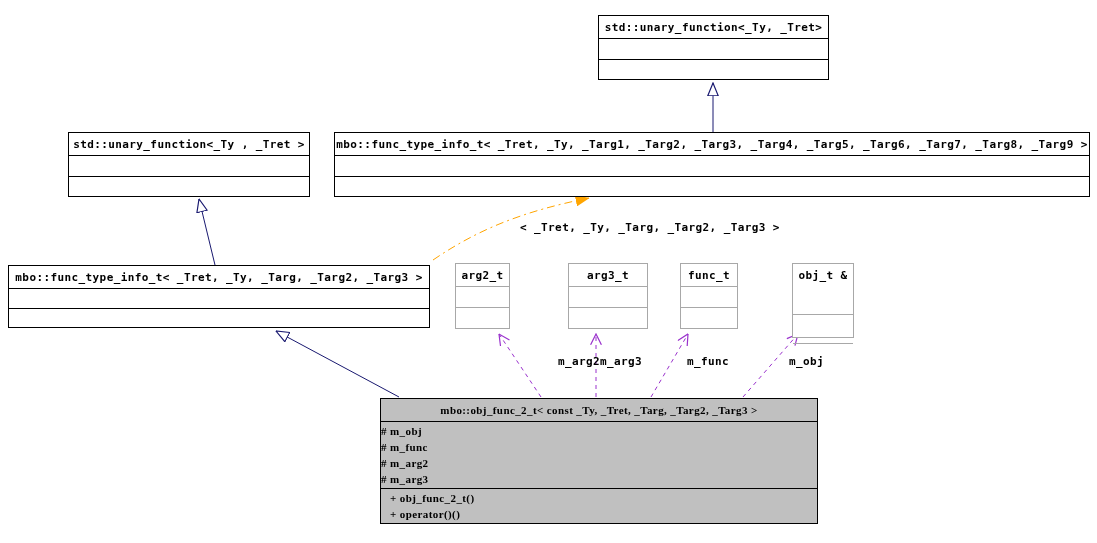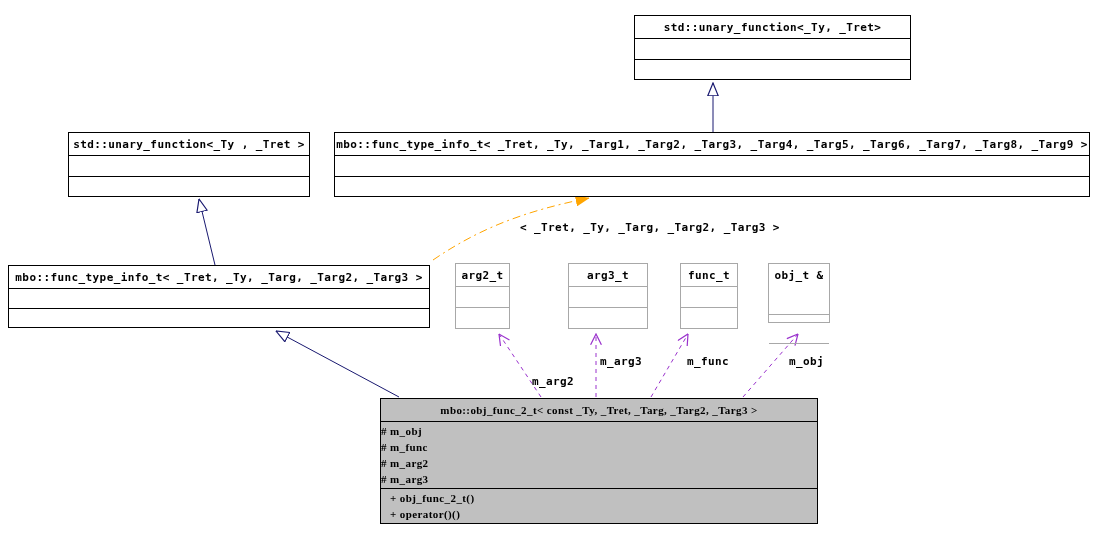--- a/index.html
+++ b/index.html
@@ -51,21 +51,21 @@
     <line x1="399" y1="397" x2="276" y2="331" stroke-width="1" marker-end="url(#arrow-inherit)" stroke="#191970"></line>
 
     <path d="M433,260 C480,228 525,211 589,198" fill="none" stroke-width="1" stroke-dasharray="8,4,2,4" marker-end="url(#arrow-solid)" stroke="#ffa500"></path>
 
     <line x1="541" y1="397" x2="499" y2="334" stroke-width="1" stroke-dasharray="4,4" marker-end="url(#arrow-open)" stroke="#9a32cd"></line>
     <line x1="596" y1="397" x2="596" y2="334" stroke-width="1" stroke-dasharray="4,4" marker-end="url(#arrow-open)" stroke="#9a32cd"></line>
     <line x1="651" y1="397" x2="688" y2="334" stroke-width="1" stroke-dasharray="4,4" marker-end="url(#arrow-open)" stroke="#9a32cd"></line>
     <line x1="743" y1="397" x2="798" y2="334" stroke-width="1" stroke-dasharray="4,4" marker-end="url(#arrow-open)" stroke="#9a32cd"></line>
   </svg>
 
-  <div class="uml-box" style="left:634px;top:15px;width:277px;height:65px;">
+  <div class="uml-box" style="left:598px;top:15px;width:231px;height:65px;">
     <div class="title">std::unary_function&lt;_Ty, _Tret&gt;</div>
     <div class="row"></div>
     <div class="row"></div>
   </div>
 
   <div class="uml-box" style="left:68px;top:132px;width:242px;height:65px;">
     <div class="title">std::unary_function&lt;_Ty , _Tret &gt;</div>
     <div class="row"></div>
     <div class="row"></div>
   </div>
@@ -92,27 +92,27 @@
   <div class="uml-box ref" style="left:568px;top:263px;width:80px;height:66px;">
     <div class="title">arg3_t</div>
     <div class="row"></div>
     <div class="row"></div>
   </div>
   <div class="uml-box ref" style="left:680px;top:263px;width:58px;height:66px;">
     <div class="title">func_t</div>
     <div class="row"></div>
     <div class="row"></div>
   </div>
-  <div class="uml-box ref" style="left:768px;top:263px;width:62px;height:60px;gap:28px;">
+  <div class="uml-box ref" style="left:792px;top:263px;width:62px;height:75px;gap:28px;">
     <div class="title">obj_t &amp;</div>
     <div class="row"></div>
     <div class="row"></div>
   </div>
 
-  <div class="edge-label" style="left:532px;top:355px;margin-top:20px;">m_arg2</div>
+  <div class="edge-label" style="left:558px;top:355px;">m_arg2</div>
   <div class="edge-label" style="left:600px;top:355px;">m_arg3</div>
   <div class="edge-label" style="left:687px;top:355px;">m_func</div>
   <div class="edge-label" style="left:789px;top:355px;">m_obj</div>
 
   <div class="uml-box current" style="left:380px;top:398px;width:438px;height:126px;font-family:Liberation Serif, serif;">
     <div class="title">mbo::obj_func_2_t&lt; const _Ty, _Tret, _Targ, _Targ2, _Targ3 &gt;</div>
     <div class="compartment">
       <div class="memline"># m_obj</div>
       <div class="memline"># m_func</div>
       <div class="memline"># m_arg2</div>

